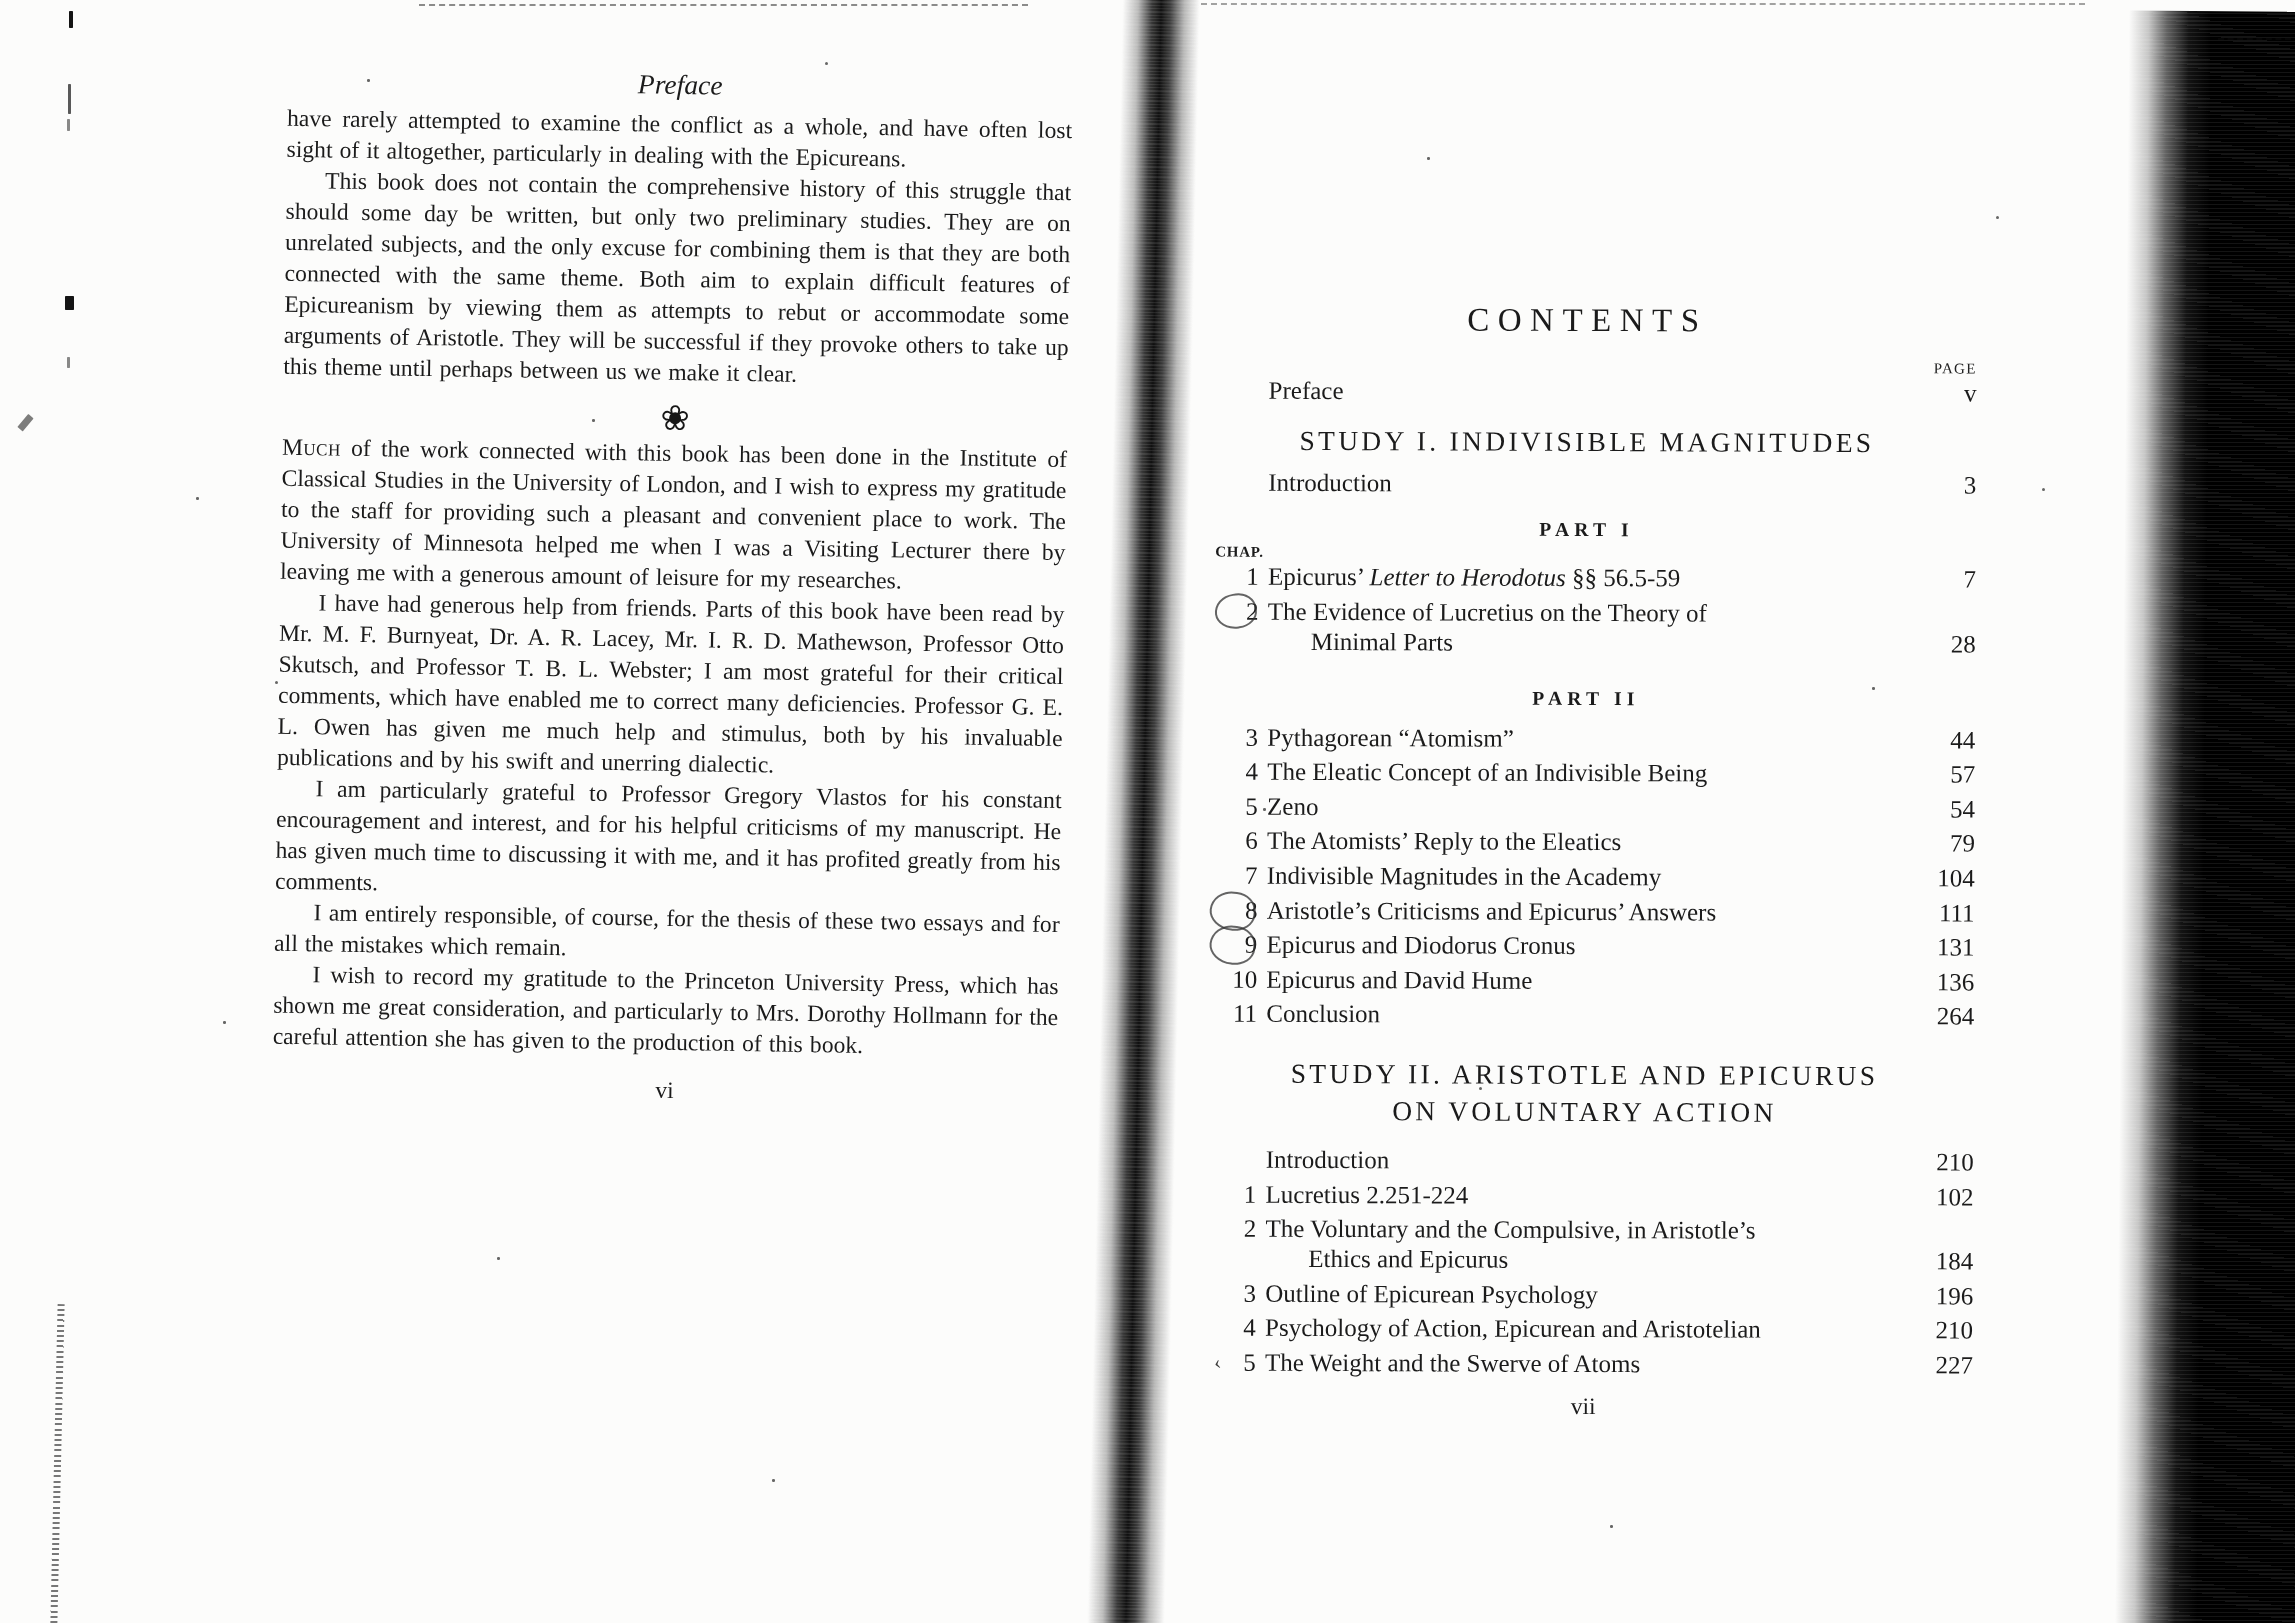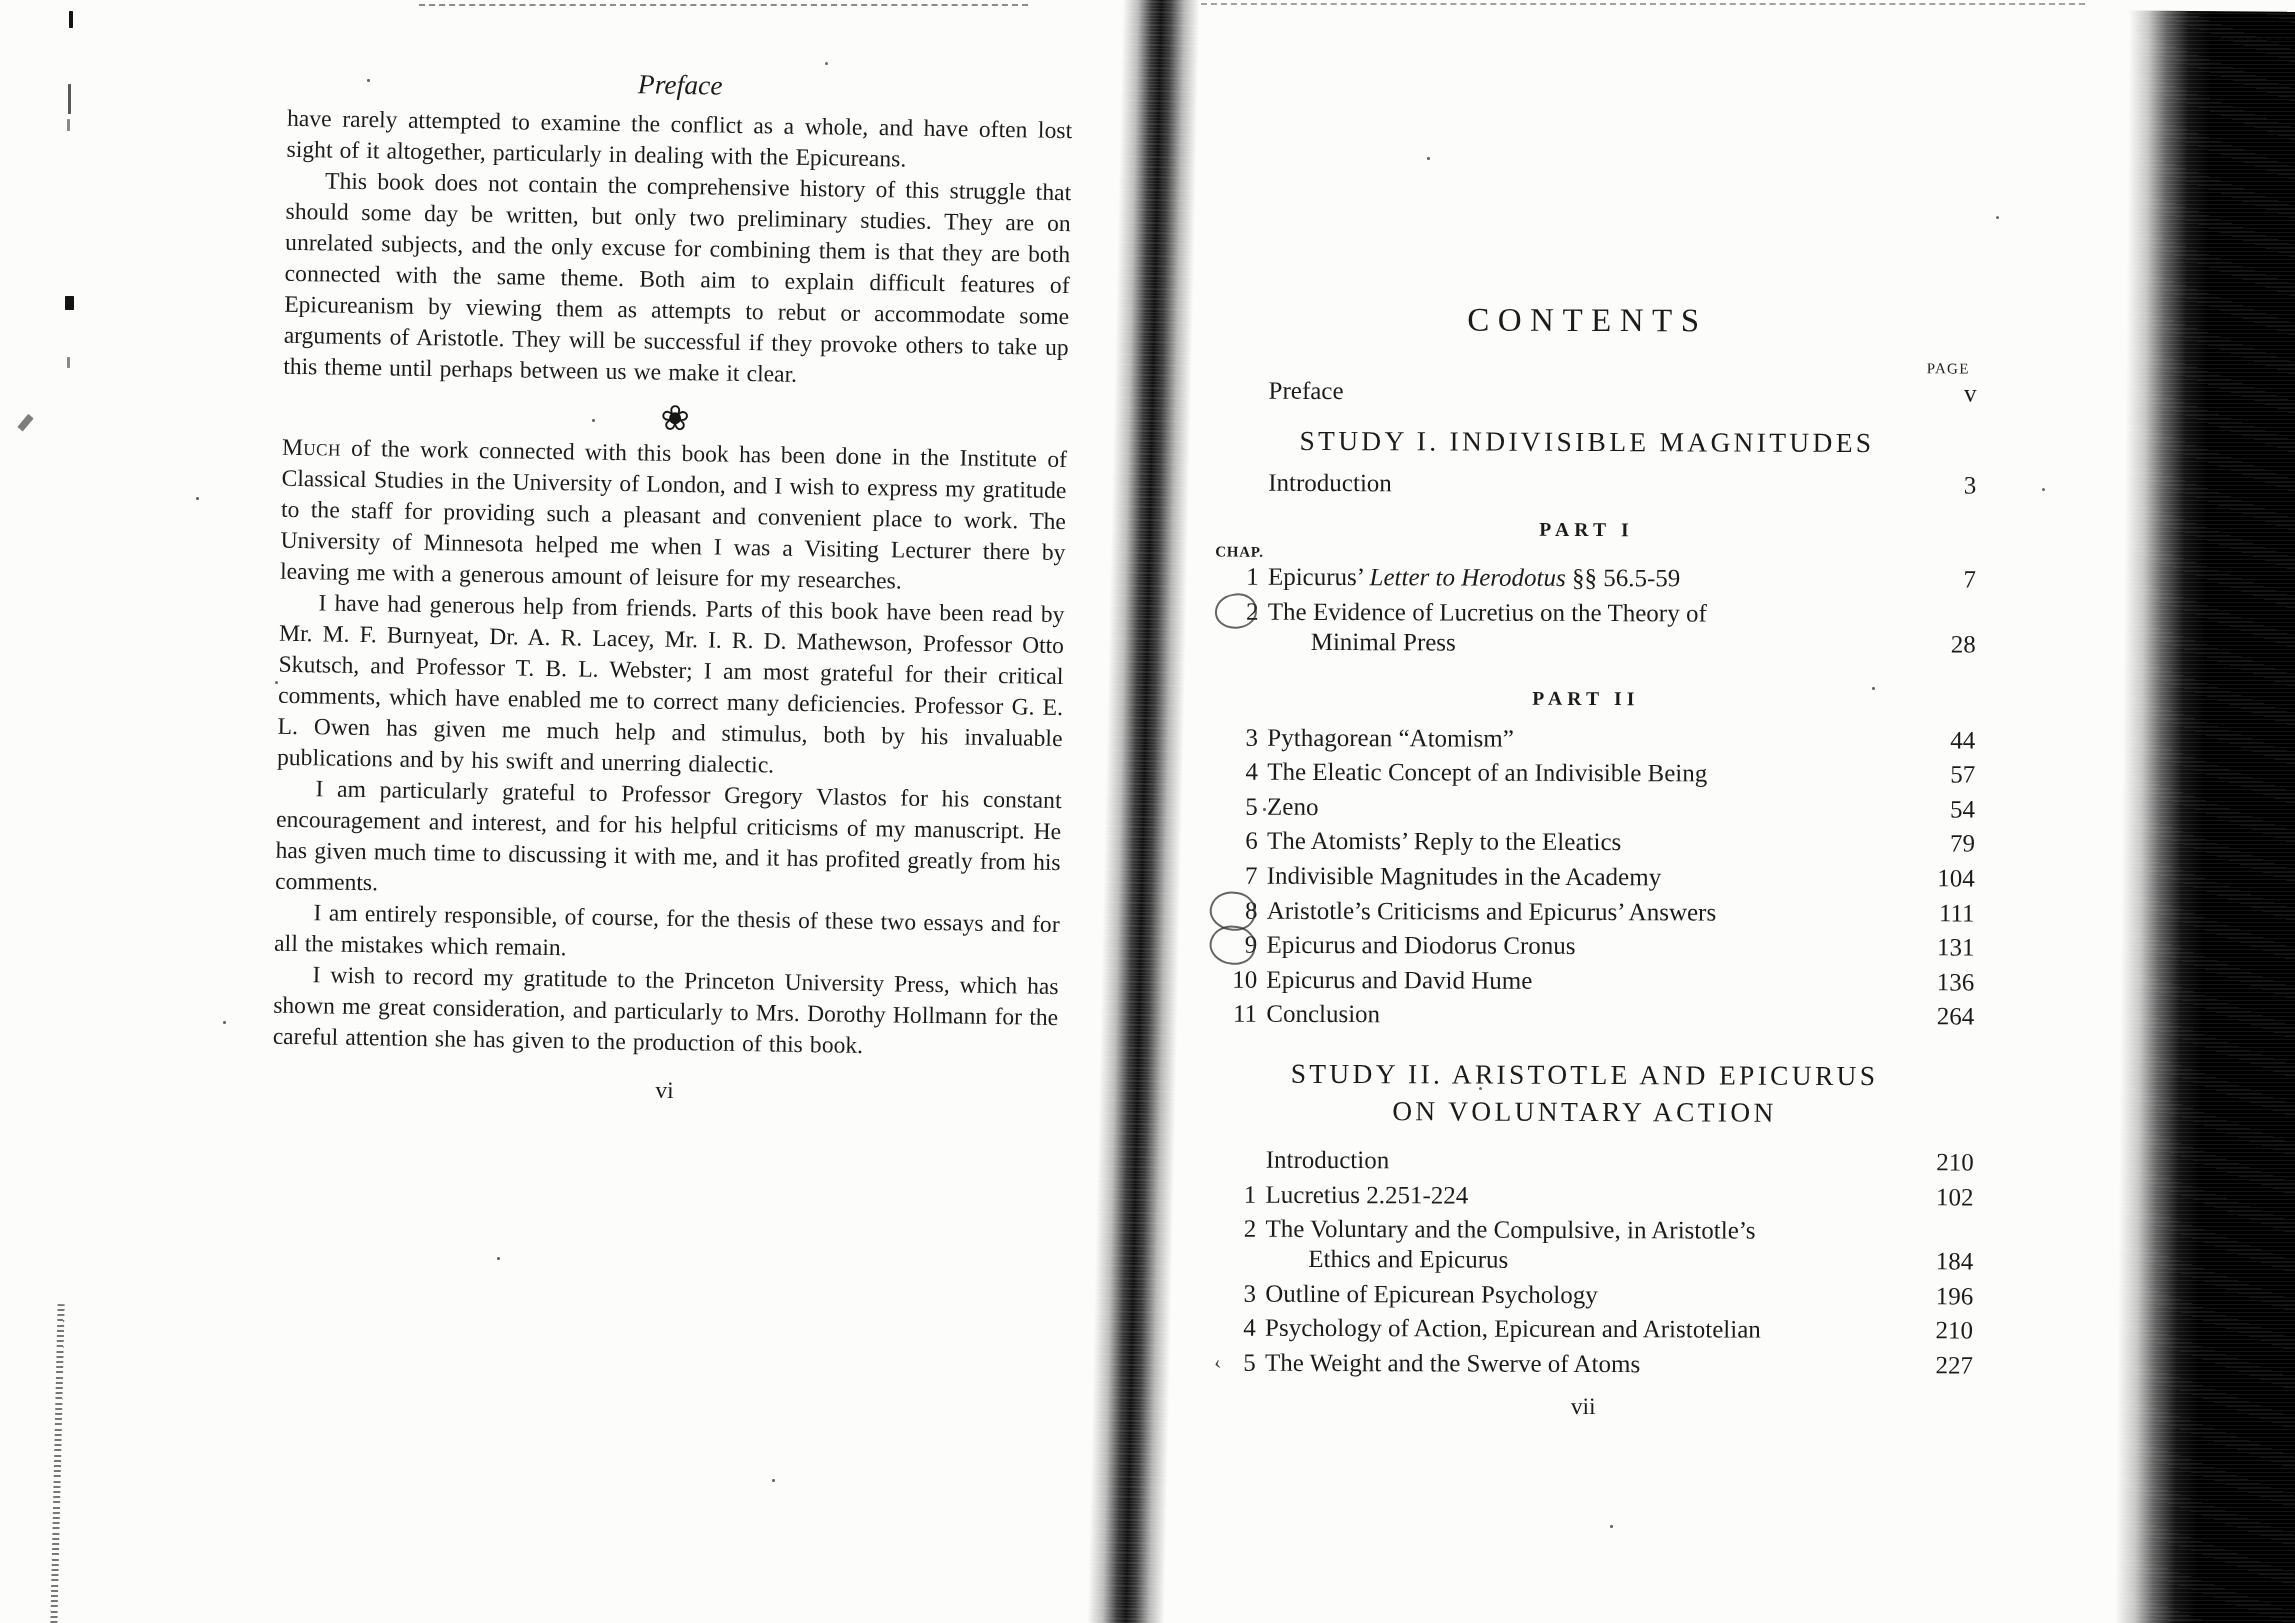--- a/index.html
+++ b/index.html
@@ -62,21 +62,21 @@
   .ornament{
     text-align:center;font-size:35px;line-height:39px;margin:10.5px 0 0 0;height:39px;
     font-family:"DejaVu Sans","DejaVu Serif",sans-serif;color:#161616;
   }
   .pagenum{ text-align:center;font-size:23.6px;margin-top:19.6px;}
   
   .contents-title{
     text-align:center;font-size:33px;line-height:39px;letter-spacing:8.5px;margin-bottom:0;
   }
   .page-col-label{
-    position:absolute;top:58px;right:7px;font-size:15px;letter-spacing:1.3px;color:#222;
+    position:absolute;top:58px;right:0;font-size:15px;letter-spacing:1.3px;color:#222;
   }
   .study-heading{
     text-align:center;font-size:27.5px;line-height:37px;letter-spacing:3.3px;
   }
   .part-heading{
     text-align:center;font-size:19.6px;line-height:23.6px;letter-spacing:5.2px;font-weight:bold;
   }
   .chap-label{font-size:15px;letter-spacing:0.7px;font-weight:bold;margin:2.6px 0 1.3px 18.3px;}
   .row{
     display:flex;align-items:flex-end;font-size:25px;line-height:30px;margin-bottom:4.6px;
@@ -172,21 +172,21 @@
     <div class="part-heading mt30">PART I</div>
     <div class="chap-label">CHAP.</div>
 
     <div class="row">
       <span class="num">1</span>
       <span class="lbl"><span>Epicurus’ </span><span class="it">Letter to Herodotus</span><span> §§ 56.5-59</span></span>
       <span class="pg">7</span>
     </div>
     <div class="row">
       <span class="num circled">2</span>
-      <span class="lbl"><span>The Evidence of Lucretius on the Theory of</span><br><span class="cont">Minimal Press</span></span>
+      <span class="lbl"><span>The Evidence of Lucretius on the Theory of</span><br><span class="cont">Minimal Parts</span></span>
       <span class="pg">28</span>
     </div>
 
     <div class="part-heading mt45">PART II</div>
 
     <div class="row mt20">
       <span class="num">3</span>
       <span class="lbl">Pythagorean “Atomism”</span>
       <span class="pg">44</span>
     </div>

